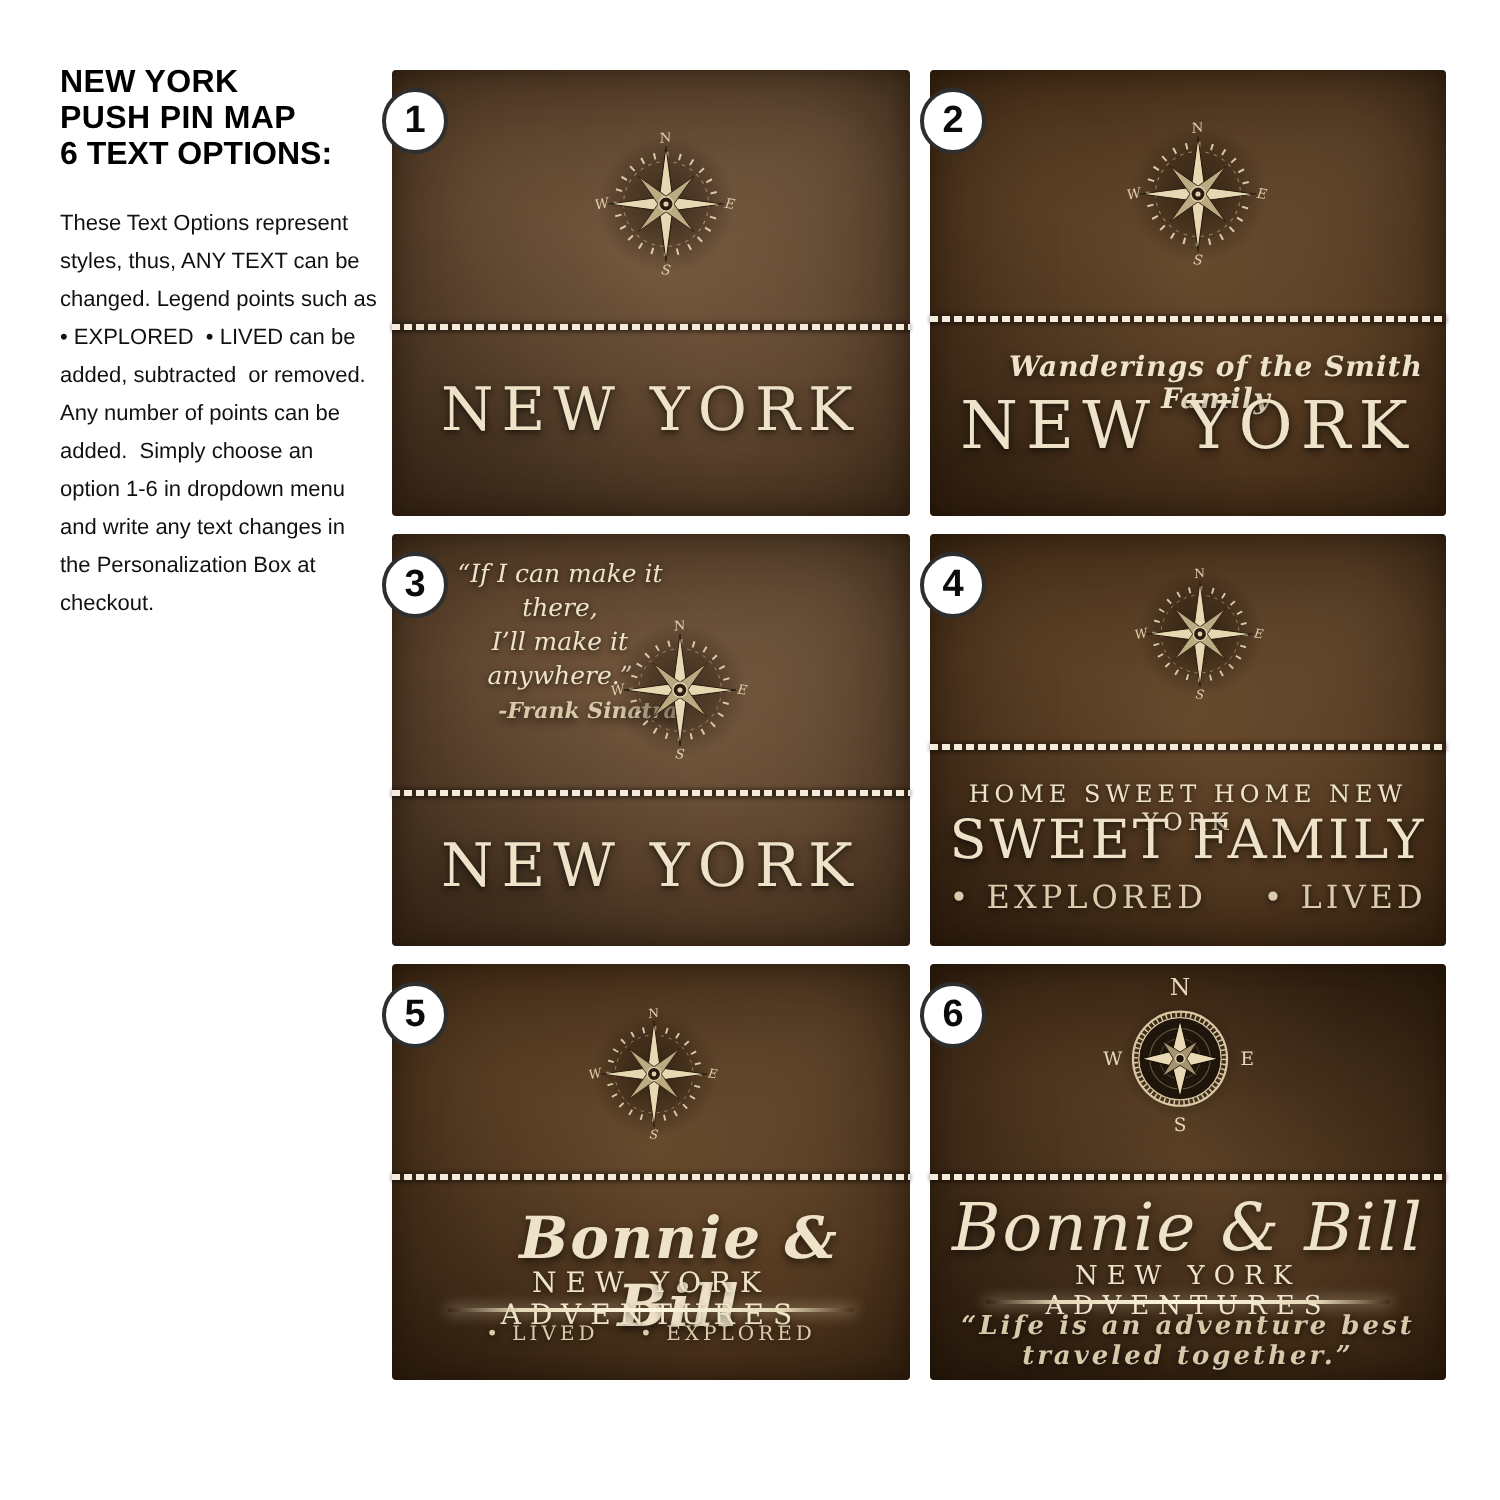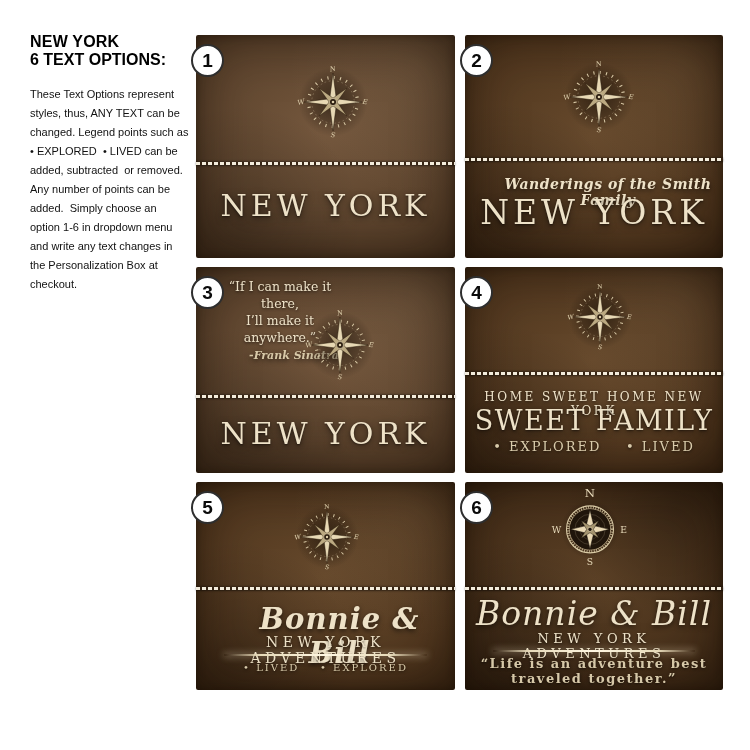--- a/index.html
+++ b/index.html
@@ -43,21 +43,21 @@
   .script{font-family:"DejaVu Serif",serif;font-style:italic;font-weight:bold;
           text-shadow:0 2px 5px rgba(0,0,0,.6);margin-left:28px;}
   .script-elegant{font-family:"DejaVu Serif",serif;font-style:italic;font-weight:normal;
           text-shadow:0 2px 5px rgba(0,0,0,.6);}
   .smallcaps{font-family:"DejaVu Serif",serif;text-shadow:0 1px 3px rgba(0,0,0,.6);}
   .legend{font-family:"DejaVu Serif",serif;white-space:pre;text-shadow:0 1px 3px rgba(0,0,0,.6);
           color:#d9cbab;}
   .rule{position:absolute;left:11%;right:11%;height:2px;border-radius:2px;
         background:linear-gradient(90deg,transparent 0%,#e6d9b8 18%,#fff7e2 50%,#e6d9b8 82%,transparent 100%);
         box-shadow:0 0 7px 1px rgba(255,240,210,.35);}
-  .quote{font-family:"DejaVu Serif",serif;
+  .quote{font-family:"DejaVu Serif",serif;font-style:italic;
          text-shadow:0 1px 3px rgba(0,0,0,.65);}
   .compass{position:absolute;}
   .defs-holder{position:absolute;width:0;height:0;overflow:hidden;}
 </style>
 </head>
 <body>
 
 <div class="stage">
 
   <svg class="defs-holder" aria-hidden="true">
@@ -94,20 +94,21 @@
         <text x="50" y="16" text-anchor="middle" font-family="DejaVu Serif, serif" font-size="14" fill="#e8dbbb">N</text>
         <text x="90" y="58" text-anchor="middle" font-family="DejaVu Serif, serif" font-size="11" fill="#e8dbbb">E</text>
         <text x="50" y="97" text-anchor="middle" font-family="DejaVu Serif, serif" font-size="11" fill="#e8dbbb">S</text>
         <text x="10" y="58" text-anchor="middle" font-family="DejaVu Serif, serif" font-size="11" fill="#e8dbbb">W</text>
       </symbol>
     </defs>
   </svg>
 
   <div class="info">
     <div class="t">NEW YORK</div>
+    <div class="t">PUSH PIN MAP</div>
     <div class="st">6 TEXT OPTIONS:</div>
     <div class="desc">These Text Options represent
 styles, thus, ANY TEXT can be
 changed. Legend points such as
 • EXPLORED  • LIVED can be
 added, subtracted  or removed.
 Any number of points can be
 added.  Simply choose an
 option 1-6 in dropdown menu
 and write any text changes in
@@ -149,21 +150,21 @@
   </div>
 
   <div class="panel bg-mid" style="left:465px;top:267px;width:258px;height:206px;">
     <div class="badge">4</div>
     <svg class="compass" style="left:102px;top:17px;width:66px;height:66px;">
         <use href="#compass-a"></use>
       </svg>
     <div class="stitch" style="top:105px;"></div>
     <div class="ctr smallcaps cream" style="top:123px;font-size:12px;letter-spacing:2.5px;">HOME SWEET HOME NEW YORK</div>
     <div class="ctr city cream" style="top:138px;font-size:27px;letter-spacing:1.5px;">SWEET FAMILY</div>
-    <div class="ctr legend" style="top:172px;font-size:13px;letter-spacing:2px;">• EXPLORED    • LIVED</div>
+    <div class="ctr legend" style="top:172px;font-size:16px;letter-spacing:2px;">• EXPLORED    • LIVED</div>
   </div>
 
   <div class="panel bg-mid" style="left:196px;top:482px;width:259px;height:208px;">
     <div class="badge">5</div>
     <svg class="compass" style="left:98px;top:22px;width:66px;height:66px;">
         <use href="#compass-a"></use>
       </svg>
     <div class="stitch" style="top:105px;"></div>
     <div class="ctr script cream" style="top:120px;font-size:29px;letter-spacing:1px;">Bonnie &amp; Bill</div>
     <div class="ctr smallcaps cream" style="top:152px;font-size:14px;letter-spacing:4.5px;">NEW YORK ADVENTURES</div>

